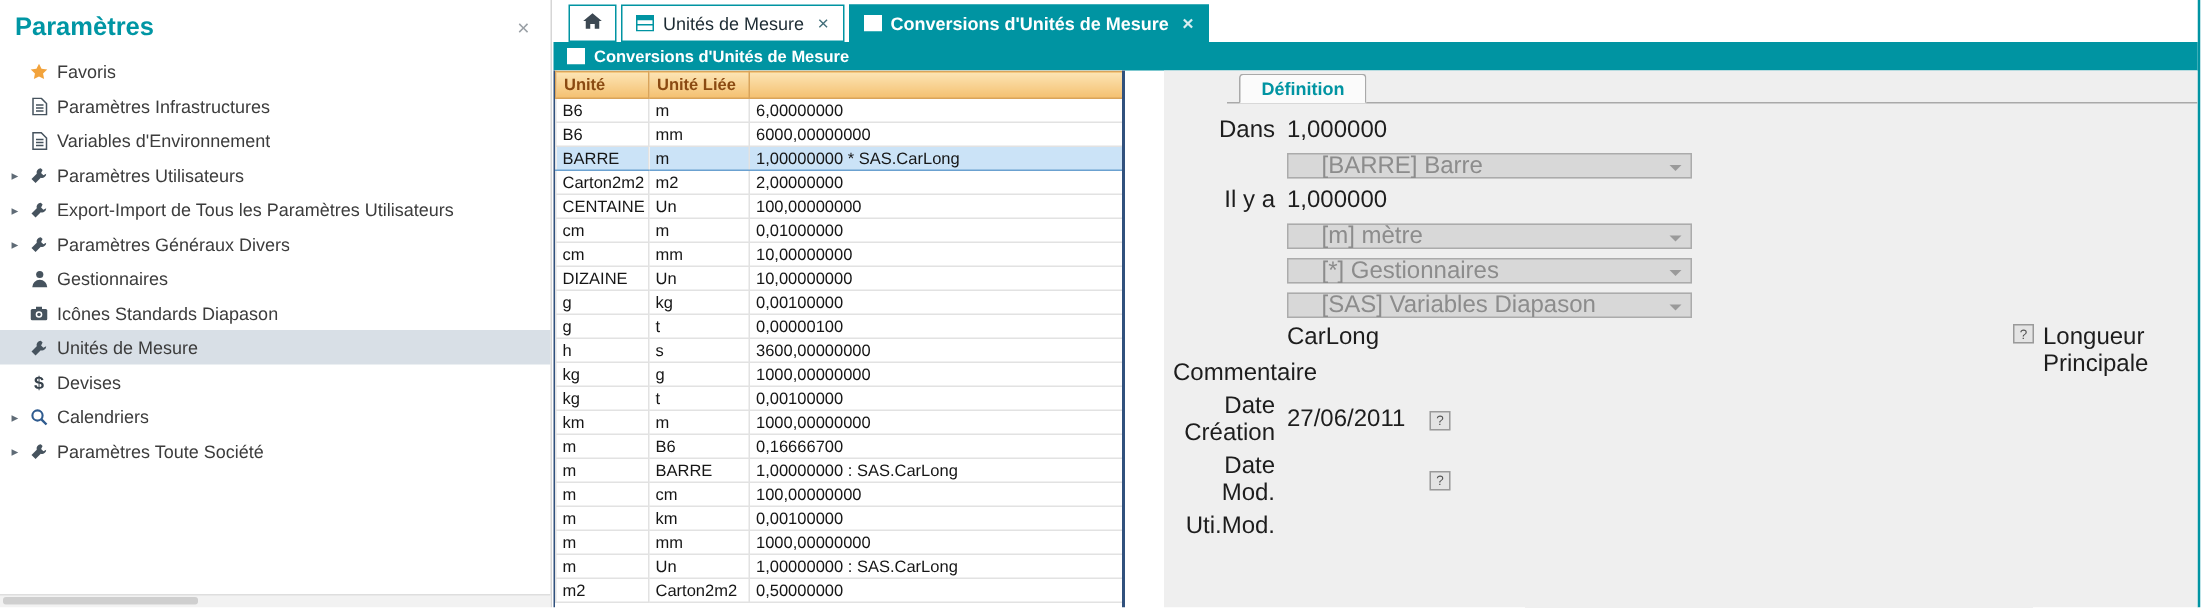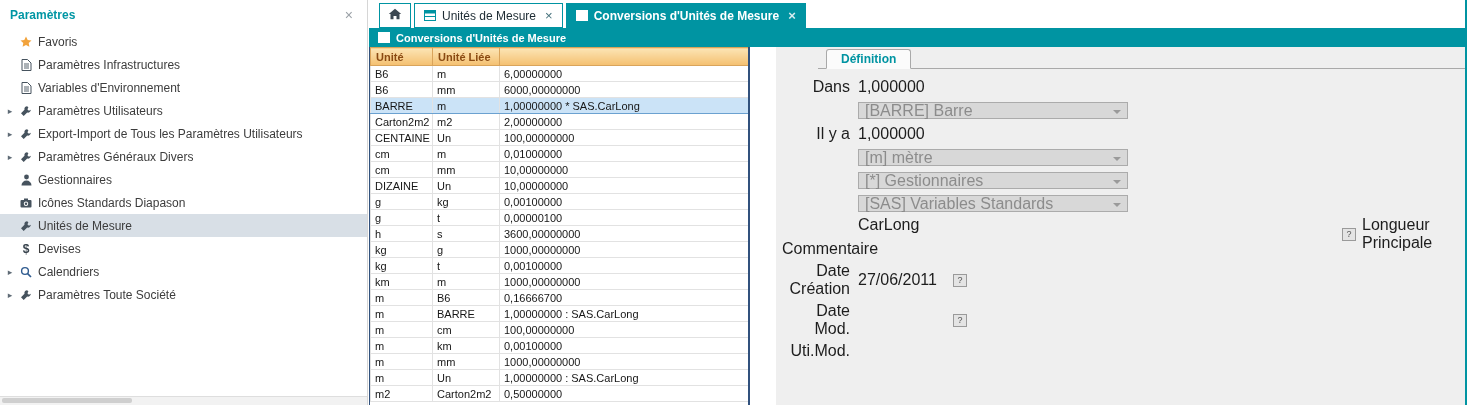--- a/index.html
+++ b/index.html
@@ -4,21 +4,21 @@
 <style>
   * { margin:0; padding:0; box-sizing:border-box; }
   html,body { width:1467px; height:405px; overflow:hidden; background:#fff;
     font-family:"Liberation Sans", sans-serif; font-size:12px; }
   .app { position:relative; width:1467px; height:405px; border-right:2px solid #0094a2; }
 
   
   .sidebar { position:absolute; left:0; top:0; width:368px; height:405px; background:#fff;
     border-right:1px solid #d6d6d6; }
   .sidebar-header { display:flex; align-items:center; justify-content:space-between; padding:8px 14px 8px 10px; }
-  .sidebar-title { color:#0096a4; font-weight:bold; font-size:12px; }
+  .sidebar-title { color:#0096a4; font-weight:bold; font-size:17px; }
   .sidebar-close { color:#9aa0a6; font-size:14px; cursor:pointer; line-height:1; }
   .sidebar-close::before { content:"×"; }
   .sb-item { display:flex; align-items:center; height:23px; padding-left:4px; color:#3c3c3c; cursor:pointer; white-space:nowrap; }
   .sb-item.selected { background:#d8dfe6; }
   .sb-arrow { width:12px; text-align:center; font-size:9px; color:#5f6b76; flex:0 0 12px; }
   .sb-arrow.exp::before { content:"▸"; }
   .sb-ic { width:20px; flex:0 0 20px; display:flex; justify-content:center; align-items:center; }
   .sb-label { margin-left:2px; overflow:hidden; text-overflow:ellipsis; }
   .dollar-glyph { font-weight:bold; color:#37424c; font-size:12px; }
   .sidebar-hscroll { position:absolute; bottom:0; left:0; right:0; height:9px; background:#f2f2f2; border-top:1px solid #dedede; }
@@ -57,26 +57,26 @@
   .def-tabrow { height:22px; border-bottom:1px solid #a9a9a9; padding-left:8px; display:flex; align-items:flex-end;margin-left:42px; }
   .def-tab { background:#fbfbfb; border:1px solid #a9a9a9; border-bottom:1px solid #fbfbfb; position:relative; top:1px;
     color:#0094a2; font-weight:bold; font-size:12px; padding:2px 14px; border-radius:3px 3px 0 0; cursor:pointer; }
   .form { padding:9px 0 0 6px; font-size:16px; color:#1d1d1d; }
   .frow { display:flex; align-items:center; min-height:15px; position:relative; }
   .mb6 { margin-bottom:6px; } .mb4 { margin-bottom:4px; } .mb3 { margin-bottom:4px; }
   .flabel { width:76px; flex:0 0 76px; text-align:right; padding-right:8px; color:#1d1d1d; }
   .fnum { width:58px; text-align:right; }
   .fval { width:95px; }
   .fselect { width:270px; height:17px; background:#d8d8d8; border:1px solid #ababab; color:#8c8c8c;
-    display:flex; align-items:center; padding:0 6px; position:relative; cursor:default; }
+    display:flex; align-items:center; padding:0 22px; position:relative; cursor:default; }
   .fselect::after { content:""; position:absolute; right:6px; top:7px; border:4px solid transparent; border-top-color:#9a9a9a; }
   .qbtn { width:14px; height:13px; flex:0 0 14px; background:#e4e4e4; border:1px solid #9a9a9a; color:#555;
     font-size:9px; display:flex; align-items:center; justify-content:center; cursor:pointer; }
   .qbtn::before { content:"?"; }
-  .flag { position:absolute; left:560px; top:0; display:flex; align-items:center; gap:6px; }
+  .flag { position:absolute; left:560px; top:0; display:flex; gap:6px; }
 </style>
 </head>
 <body>
 
 <div class="app">
 
   <aside class="sidebar">
     <div class="sidebar-header">
       <span class="sidebar-title">Paramètres</span>
       <span class="sidebar-close"></span>
@@ -400,21 +400,21 @@
           <div class="frow mb6">
             <span class="flabel"></span>
             <div class="fselect">
               <span>[*] Gestionnaires</span>
             </div>
           </div>
 
           <div class="frow mb4">
             <span class="flabel"></span>
             <div class="fselect">
-              <span>[SAS] Variables Standards</span>
+              <span>[SAS] Variables Diapason</span>
             </div>
           </div>
 
           <div class="frow mb6">
             <span class="flabel"></span>
             <span>CarLong</span>
             <div class="flag">
               <span class="qbtn"></span>
               <span>Longueur Principale</span>
             </div>

